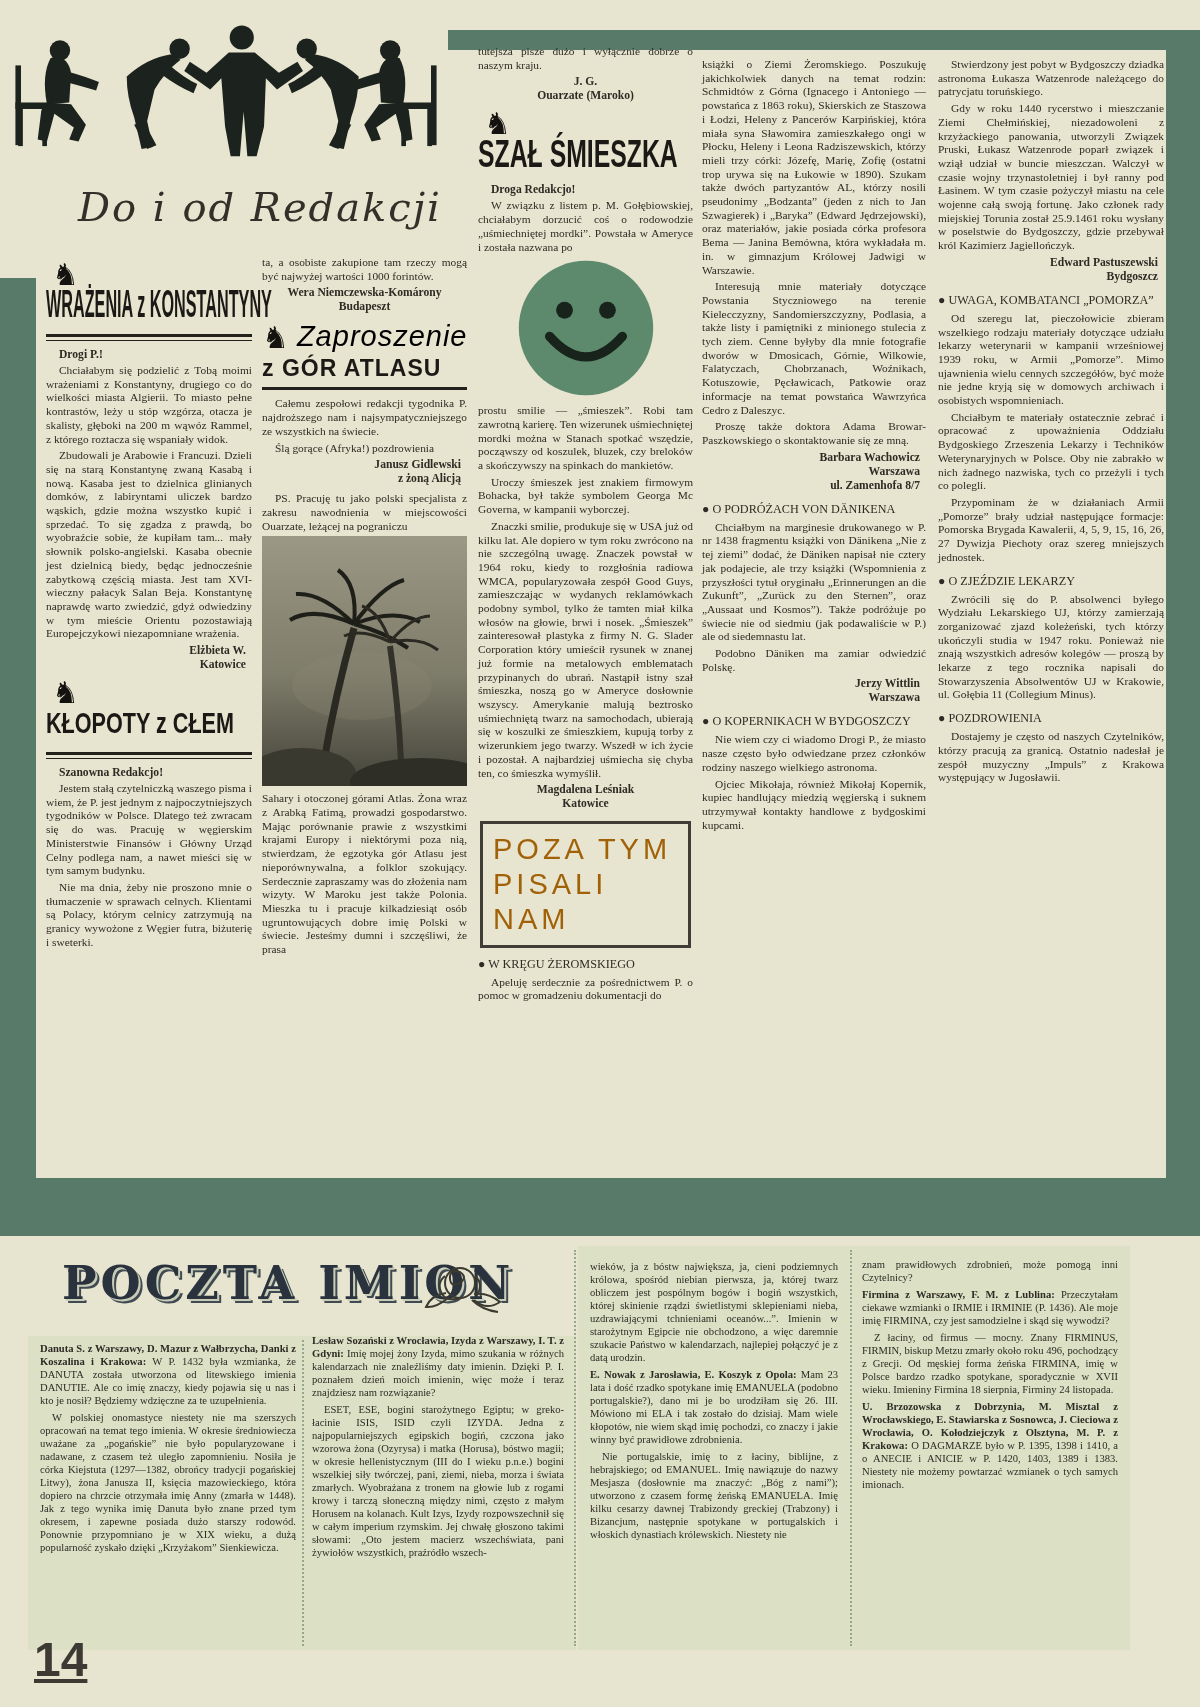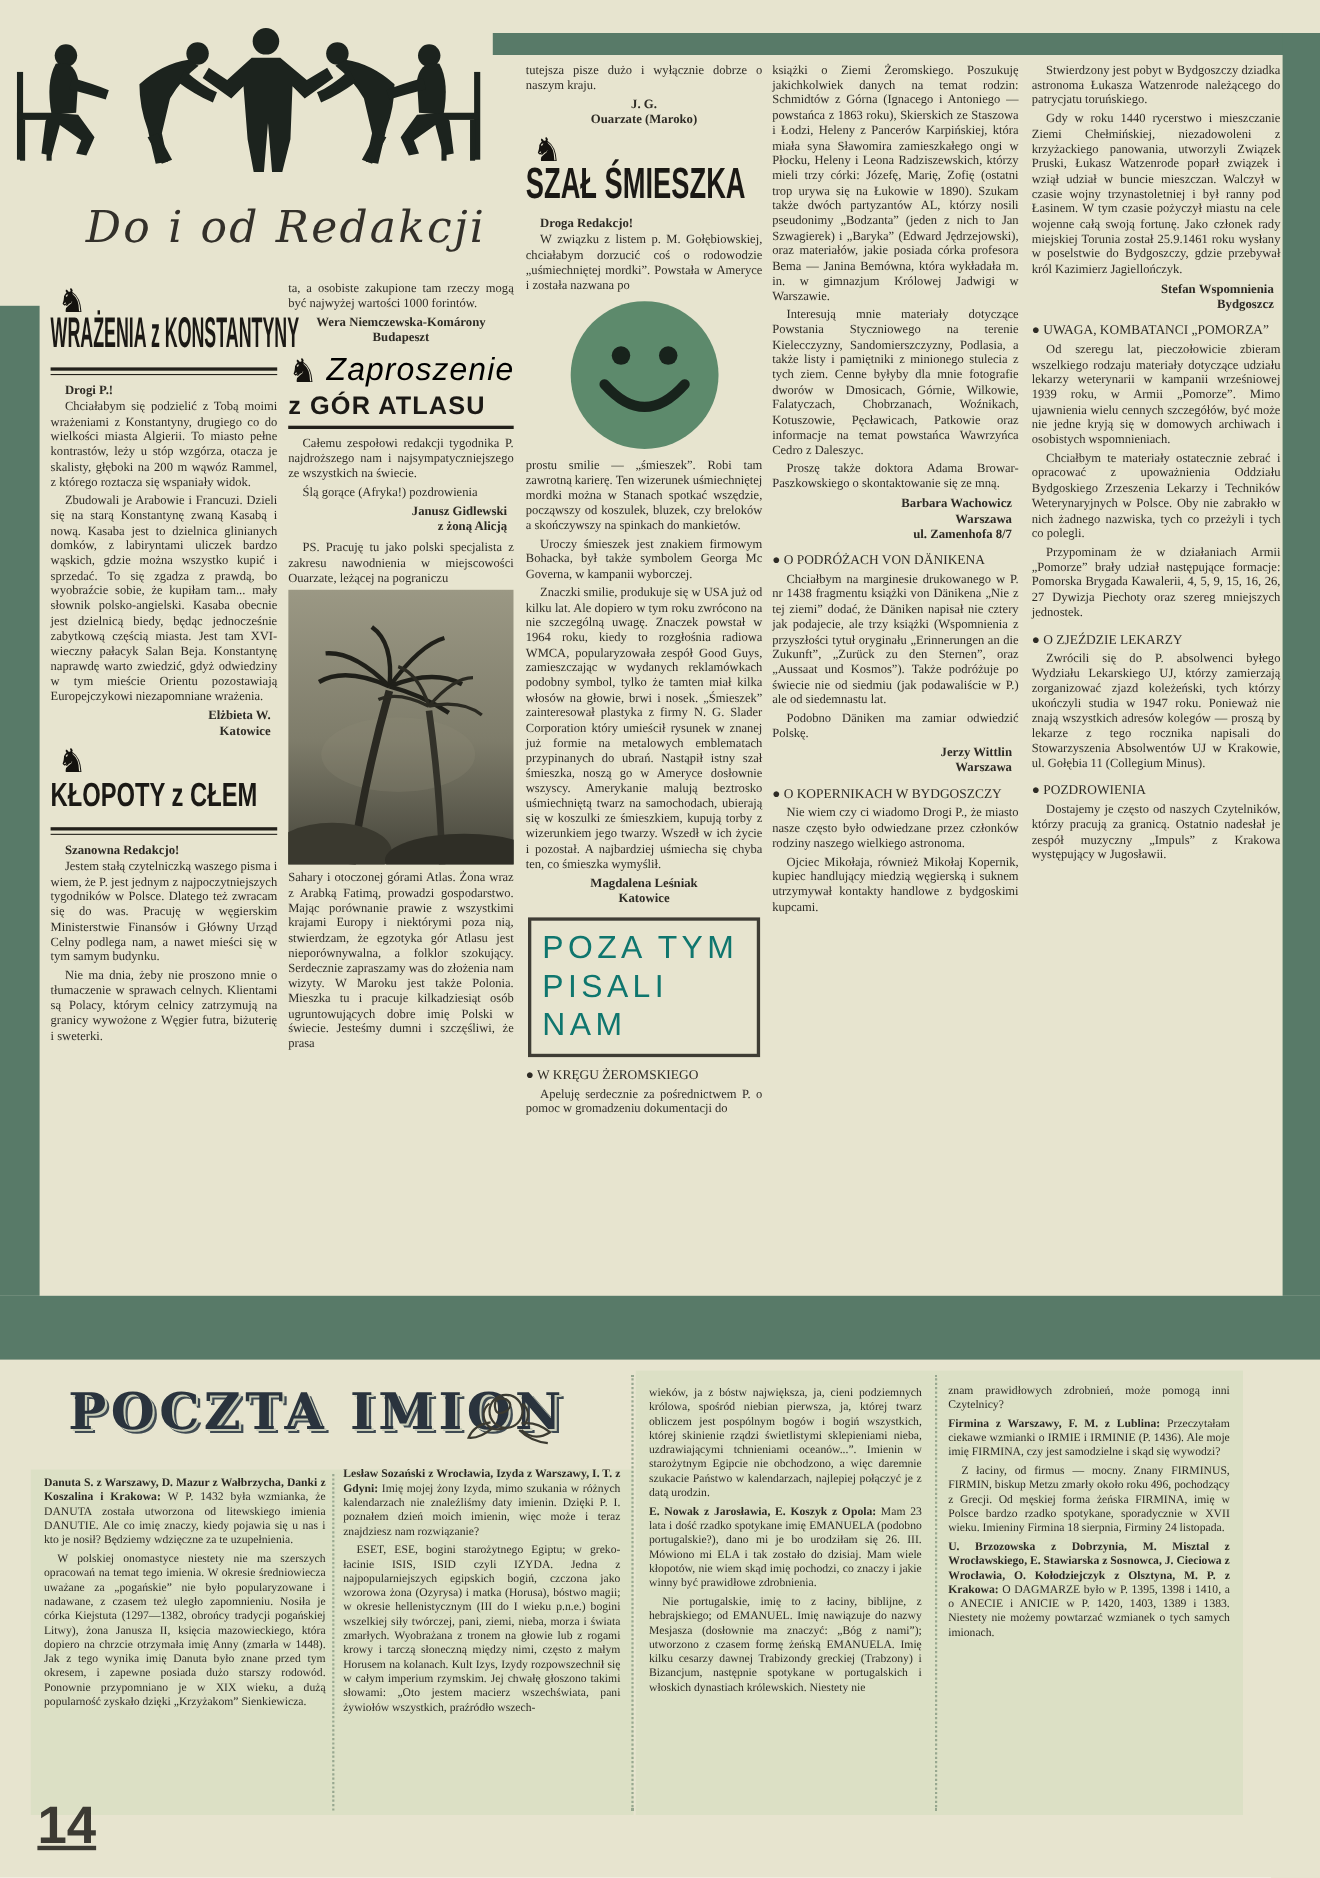--- a/index.html
+++ b/index.html
@@ -30,21 +30,21 @@
   .h-atlas{font-size:23px;letter-spacing:1px;transform:none;}
   .rule2{border-top:3px solid #23211b;border-bottom:1px solid #23211b;height:3px;margin:1px 0 7px;}
   .rule1{border-top:3px solid #23211b;height:0;margin:1px 0 7px;}
   .script-sub{font-family:Liberation Sans, sans-serif;font-style:italic;font-size:29px;color:#000000;
       letter-spacing:1px;}
   .zap-row{display:flex;align-items:flex-end;gap:8px;margin:6px 0 0;}
   .photo{width:100%;height:250px;margin:2px 0 6px;display:block;}
   .smiley{display:block;margin:4px auto 6px;}
   .pozabox{border:3px solid #3f3d35;padding:8px 10px;margin:10px 2px 8px;
       font-family:"Liberation Sans",sans-serif;font-size:29px;letter-spacing:4px;
-      color:#0f766e;line-height:1.2;}
+      color:#a16207;line-height:1.2;}
   
   .tint{position:absolute;background:#dce0c5;}
   .dotsep{position:absolute;width:0;border-left:2px dotted #97a78f;}
   .poczta-title{position:absolute;left:62px;top:1256px;
       font-family:"DejaVu Serif",serif;font-weight:700;font-size:46px;letter-spacing:4px;
       color:#2a333d;white-space:nowrap;
       text-shadow:2px 2px 0 #c9cdb8,4px 4px 0 #3f4a52;}
   .rose{position:absolute;left:418px;top:1258px;}
   .bcol{position:absolute;}
   .bb{font-size:10.6px;line-height:13px;text-align:justify;margin:0 0 4px;}
@@ -168,21 +168,21 @@
           <path d="M128 106 Q150 80 168 80"></path>
             <path d="M128 106 Q158 100 176 114"></path>
         </g>
         <ellipse cx="40" cy="238" rx="54" ry="26" fill="#3a392f"></ellipse>
         <ellipse cx="160" cy="246" rx="72" ry="24" fill="#2f2e26"></ellipse>
       </svg>
     </div>
     <p class="bt">Sahary i otoczonej górami Atlas. Żona wraz z Arabką Fatimą, prowadzi gospodarstwo. Mając porównanie prawie z wszystkimi krajami Europy i niektórymi poza nią, stwierdzam, że egzotyka gór Atlasu jest nieporównywalna, a folklor szokujący. Serdecznie zapraszamy was do złożenia nam wizyty. W Maroku jest także Polonia. Mieszka tu i pracuje kilkadziesiąt osób ugruntowujących dobre imię Polski w świecie. Jesteśmy dumni i szczęśliwi, że prasa</p>
   </div>
 
-  <div class="col" style="left:478px;top:58px;width:215px;">
+  <div class="col" style="left:478px;top:45px;width:215px;">
     <p class="bt">tutejsza pisze dużo i wyłącznie dobrze o naszym kraju.</p>
     <div class="sig sigc">
       <div>J. G.</div>
       <div>Ouarzate (Maroko)</div>
     </div>
     <div class="horse">♞</div>
     <div class="hdrwrap"><span class="cond h-szal">SZAŁ ŚMIESZKA</span></div>
     <p class="sal">Droga Redakcjo!</p>
     <p class="bt ind">W związku z listem p. M. Gołębiowskiej, chciałabym dorzucić coś o rodowodzie „uśmiechniętej mordki”. Powstała w Ameryce i została nazwana po</p>
     <div class="smiley" style="width:140px;height:140px;">
@@ -226,21 +226,21 @@
     </div>
     <p class="bullet">● O KOPERNIKACH W BYDGOSZCZY</p>
     <p class="bt ind">Nie wiem czy ci wiadomo Drogi P., że miasto nasze często było odwiedzane przez członków rodziny naszego wielkiego astronoma.</p>
     <p class="bt ind">Ojciec Mikołaja, również Mikołaj Kopernik, kupiec handlujący miedzią węgierską i suknem utrzymywał kontakty handlowe z bydgoskimi kupcami.</p>
   </div>
 
   <div class="col" style="left:938px;top:58px;width:226px;">
     <p class="bt ind">Stwierdzony jest pobyt w Bydgoszczy dziadka astronoma Łukasza Watzenrode należącego do patrycjatu toruńskiego.</p>
     <p class="bt ind">Gdy w roku 1440 rycerstwo i mieszczanie Ziemi Chełmińskiej, niezadowoleni z krzyżackiego panowania, utworzyli Związek Pruski, Łukasz Watzenrode poparł związek i wziął udział w buncie mieszczan. Walczył w czasie wojny trzynastoletniej i był ranny pod Łasinem. W tym czasie pożyczył miastu na cele wojenne całą swoją fortunę. Jako członek rady miejskiej Torunia został 25.9.1461 roku wysłany w poselstwie do Bydgoszczy, gdzie przebywał król Kazimierz Jagiellończyk.</p>
     <div class="sig">
-      <div>Stefan Wspomnienia</div>
+      <div>Edward Pastuszewski</div>
       <div>Bydgoszcz</div>
     </div>
     <p class="bullet">● UWAGA, KOMBATANCI „POMORZA”</p>
     <p class="bt ind">Od szeregu lat, pieczołowicie zbieram wszelkiego rodzaju materiały dotyczące udziału lekarzy weterynarii w kampanii wrześniowej 1939 roku, w Armii „Pomorze”. Mimo ujawnienia wielu cennych szczegółów, być może nie jedne kryją się w domowych archiwach i osobistych wspomnieniach.</p>
     <p class="bt ind">Chciałbym te materiały ostatecznie zebrać i opracować z upoważnienia Oddziału Bydgoskiego Zrzeszenia Lekarzy i Techników Weterynaryjnych w Polsce. Oby nie zabrakło w nich żadnego nazwiska, tych co przeżyli i tych co polegli.</p>
     <p class="bt ind">Przypominam że w działaniach Armii „Pomorze” brały udział następujące formacje: Pomorska Brygada Kawalerii, 4, 5, 9, 15, 16, 26, 27 Dywizja Piechoty oraz szereg mniejszych jednostek.</p>
     <p class="bullet">● O ZJEŹDZIE LEKARZY</p>
     <p class="bt ind">Zwrócili się do P. absolwenci byłego Wydziału Lekarskiego UJ, którzy zamierzają zorganizować zjazd koleżeński, tych którzy ukończyli studia w 1947 roku. Ponieważ nie znają wszystkich adresów kolegów — proszą by lekarze z tego rocznika napisali do Stowarzyszenia Absolwentów UJ w Krakowie, ul. Gołębia 11 (Collegium Minus).</p>
     <p class="bullet">● POZDROWIENIA</p>
     <p class="bt ind">Dostajemy je często od naszych Czytelników, którzy pracują za granicą. Ostatnio nadesłał je zespół muzyczny „Impuls” z Krakowa występujący w Jugosławii.</p>

